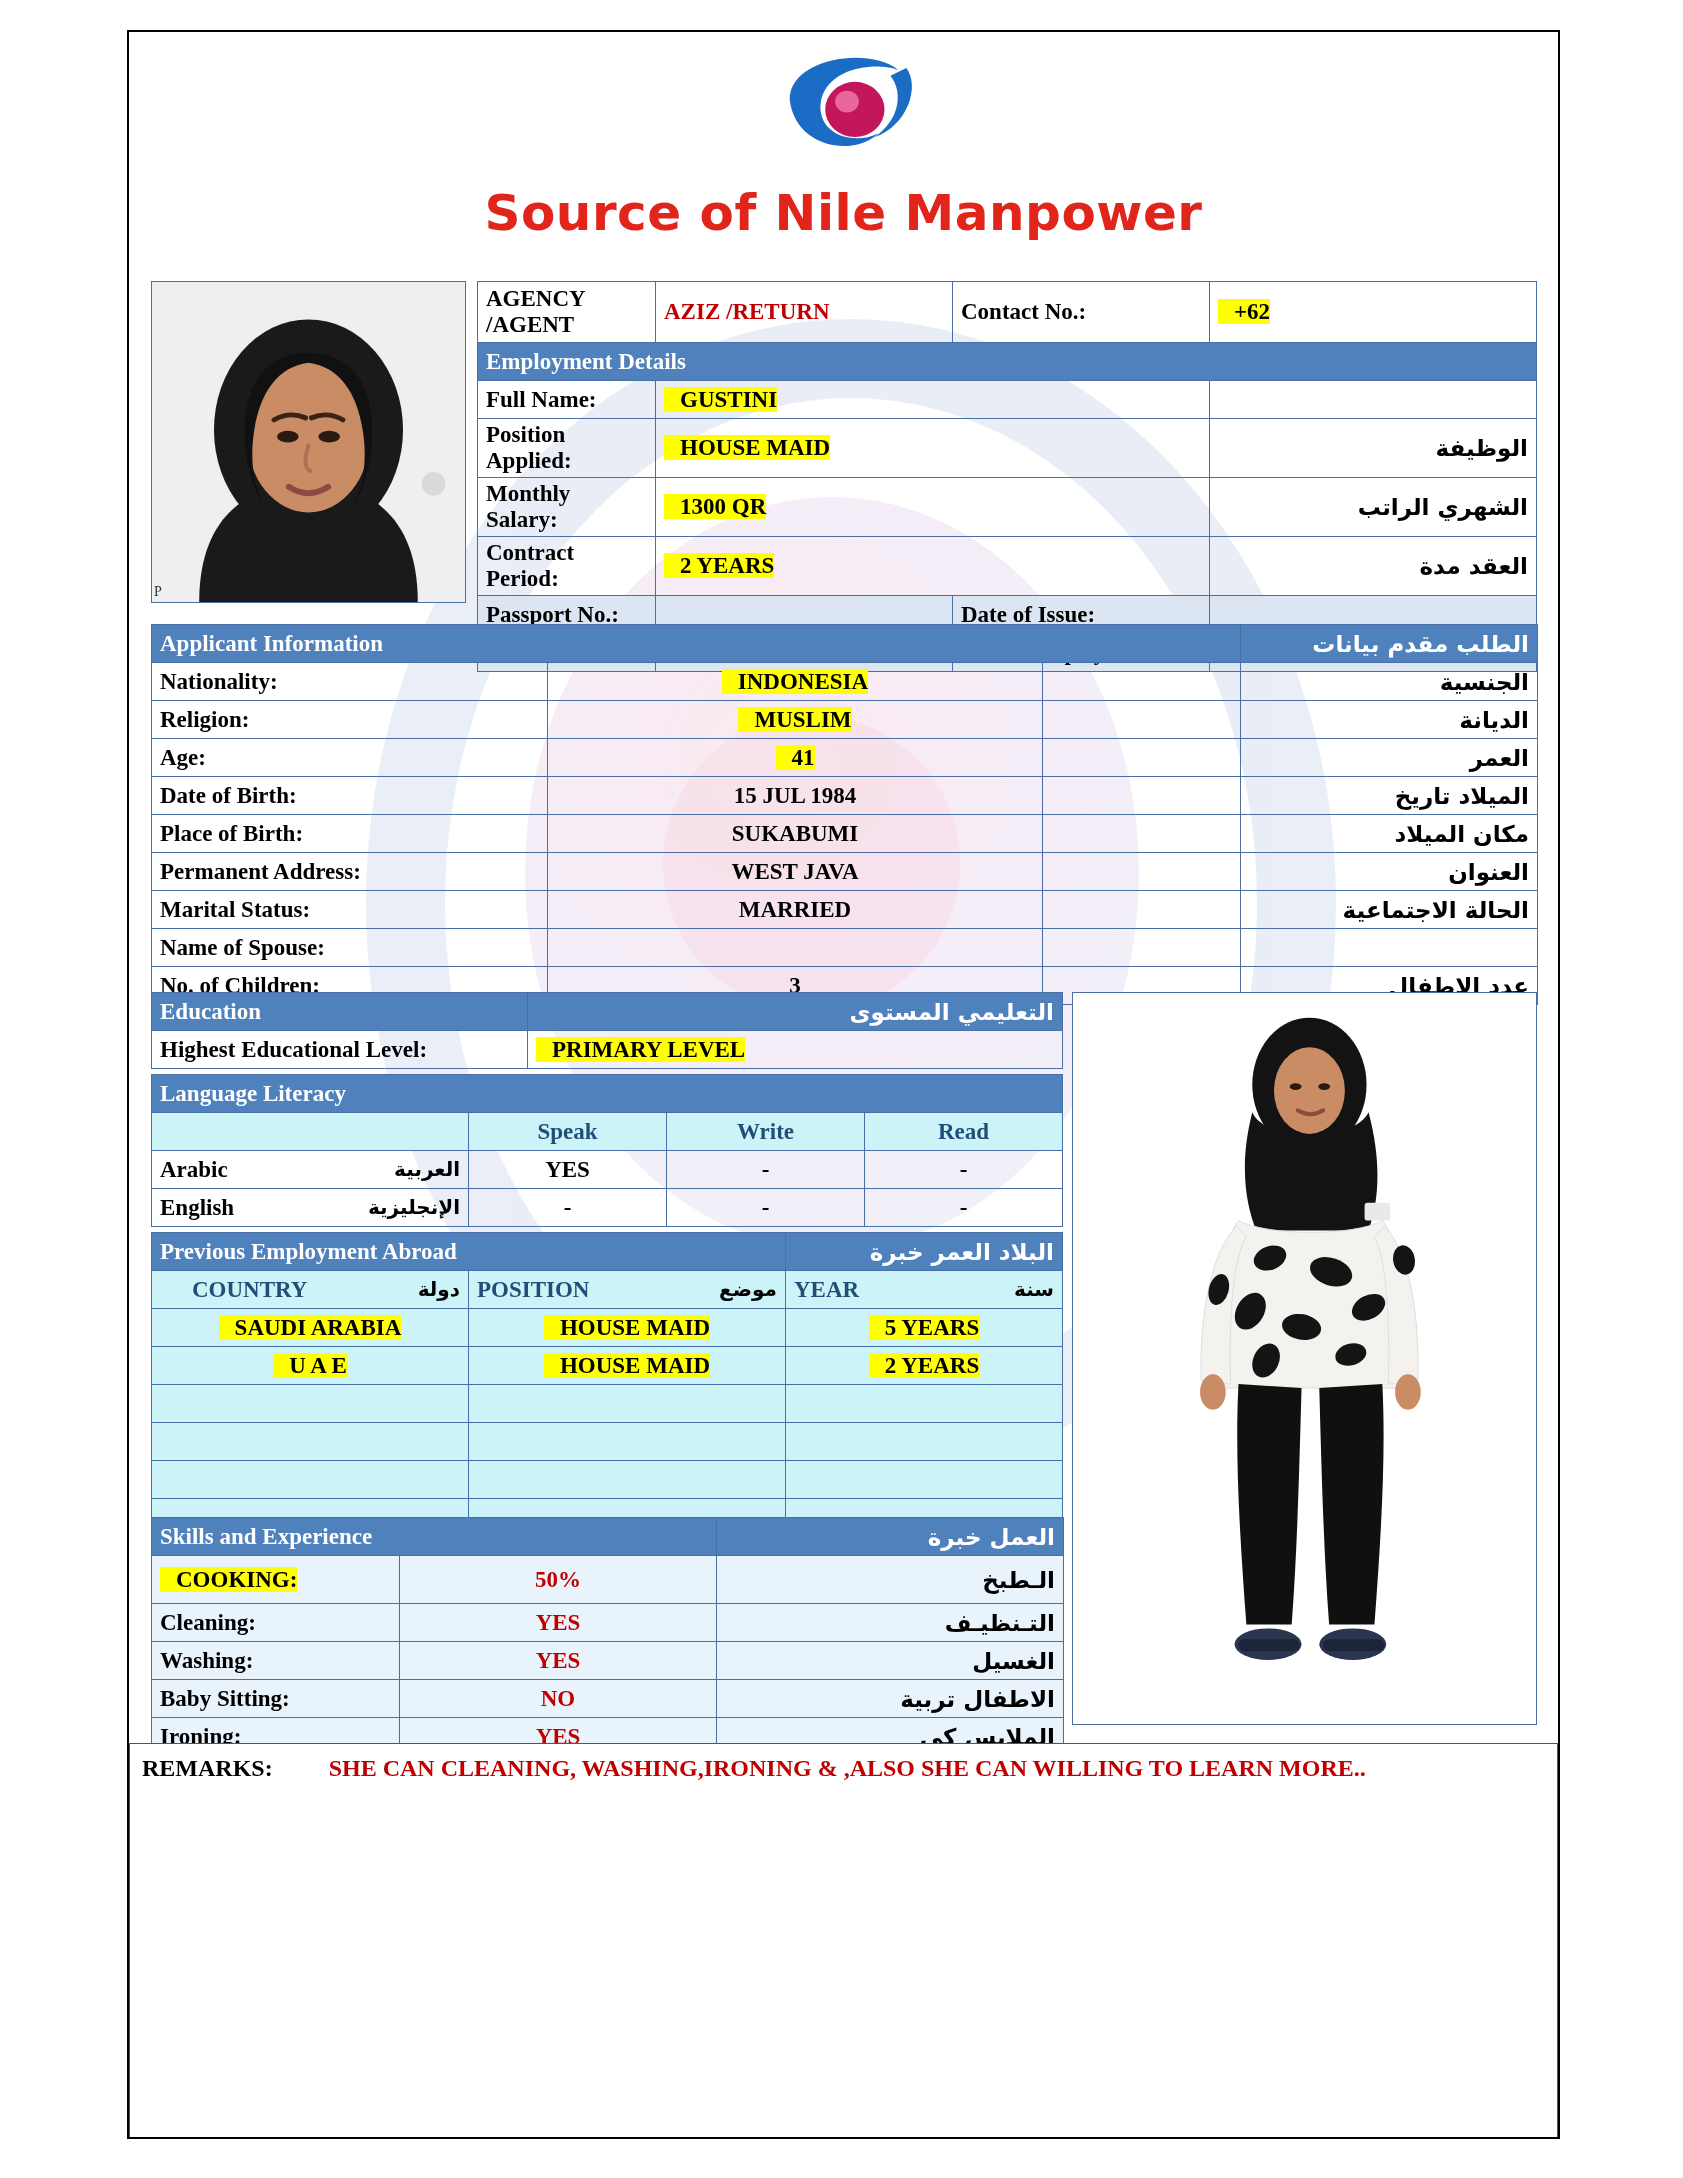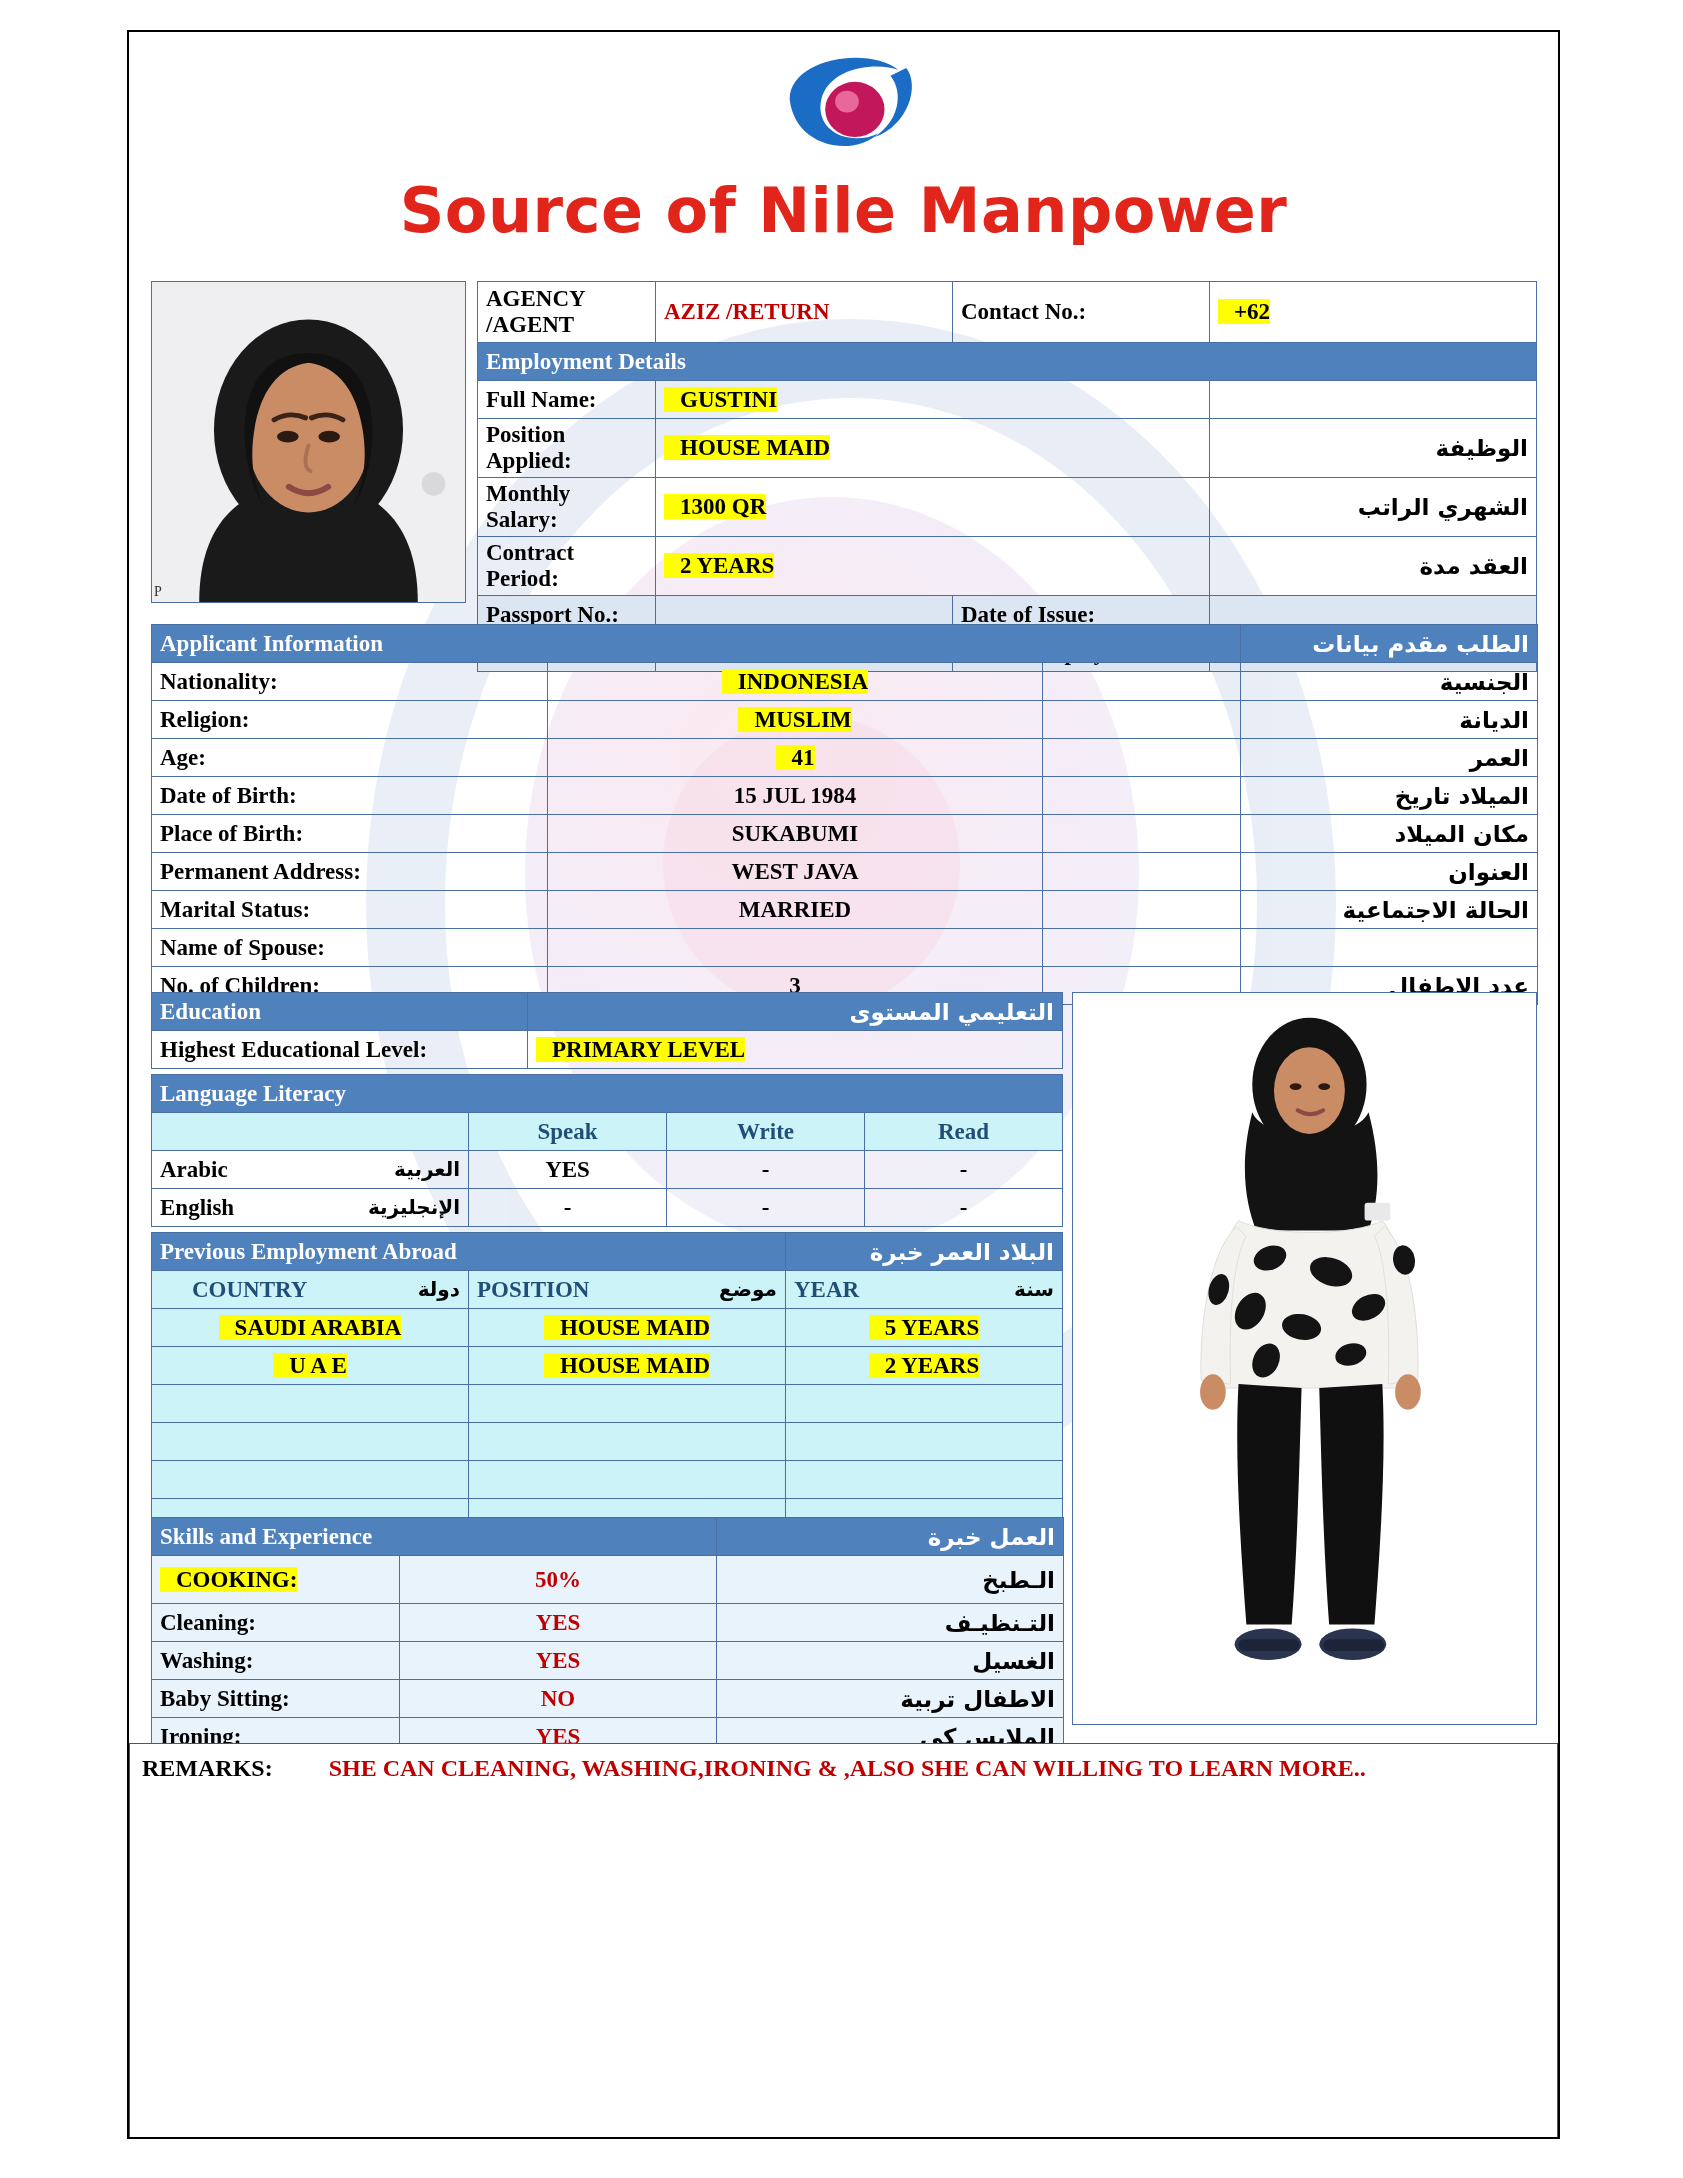--- a/index.html
+++ b/index.html
@@ -47,24 +47,24 @@
     text-align: center;
   }
   .logo-mark {
     width: 168px; height: 134px;
     margin: 0 auto;
     position: relative;
   }
   .logo-title {
     font-family: "DejaVu Sans", sans-serif;
     font-weight: bold;
-    font-size: 62px;
+    font-size: 50px;
     color: #e1251b;
     letter-spacing: 0.5px;
-    margin-top: 2px;
+    margin-top: 12px;
     white-space: nowrap;
   }
 
   
   .tbl { border-collapse: collapse; table-layout: fixed; }
   .tbl td, .tbl th {
     border: 1px solid #4a6fa5;
     padding: 3px 8px;
     font-size: 23px;
     vertical-align: middle;

